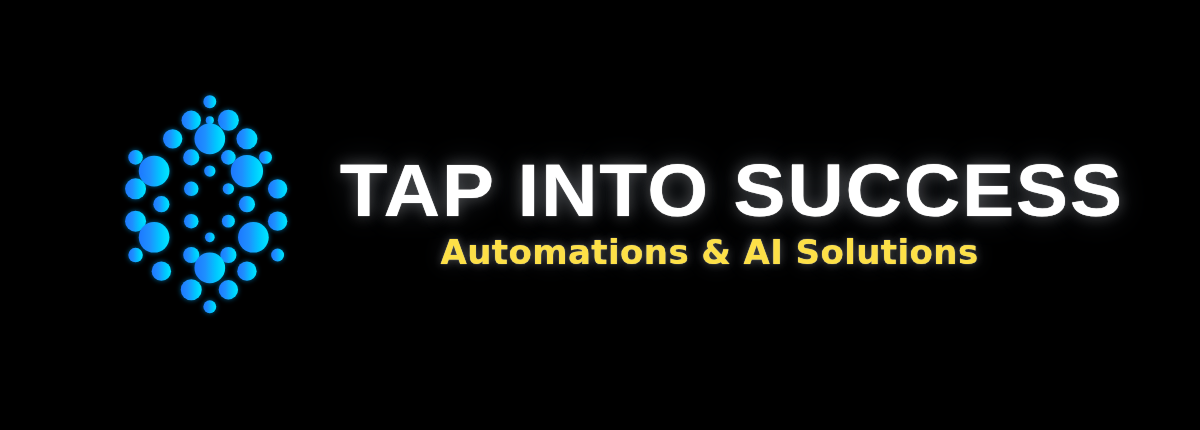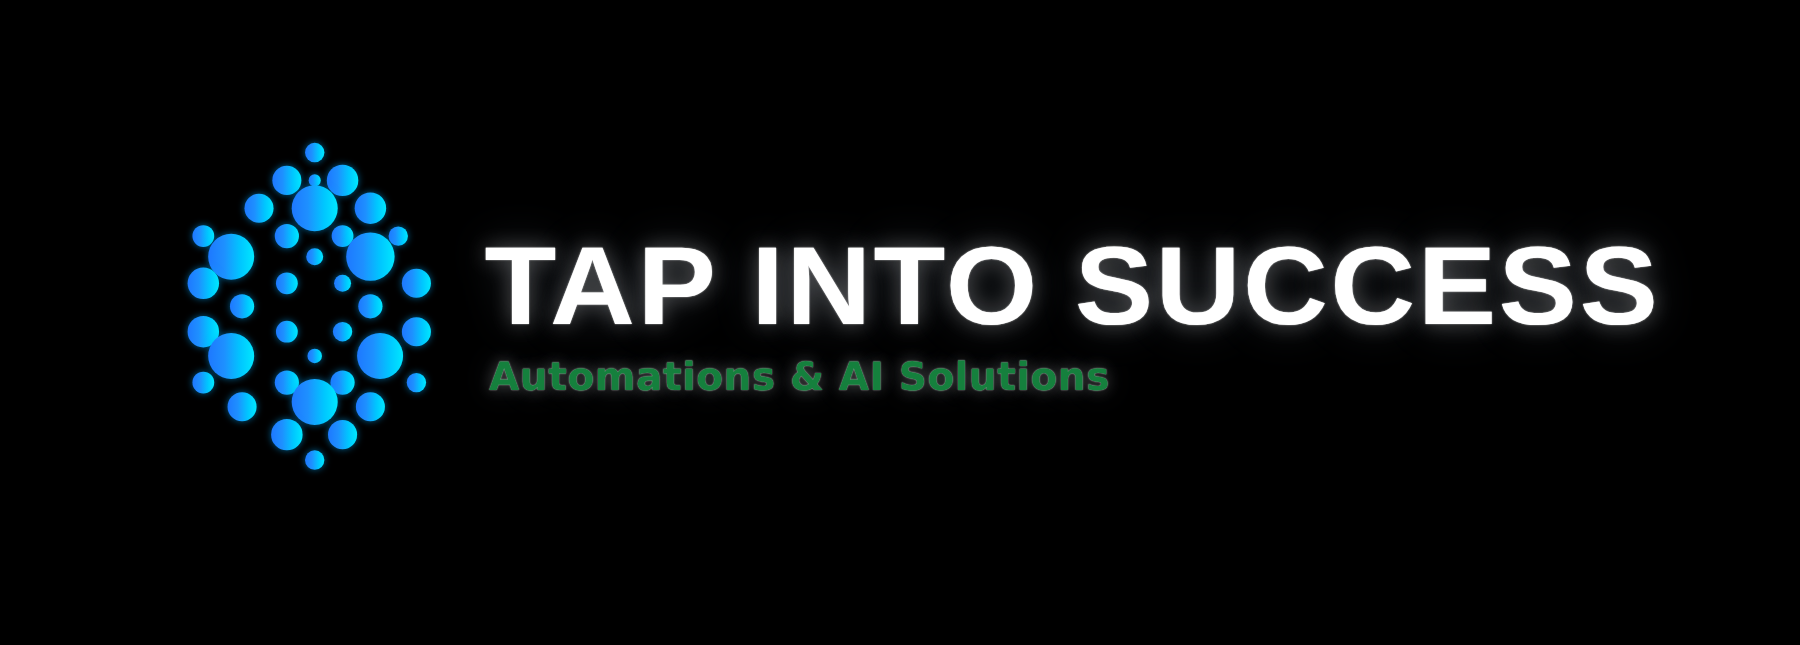--- a/index.html
+++ b/index.html
@@ -31,24 +31,25 @@
     height: 226px;
     overflow: visible;
   }
   .dot {
     filter: drop-shadow(0 0 3px rgba(0,170,255,0.55));
   }
 
   
   #wordmark-block {
     position: absolute;
-    left: 323px;
+    left: 313px;
     top: 150px;
     width: 790px;
     height: 140px;
+    text-align: center;
   }
   #brand-title {
     margin: 0;
     font-family: "Liberation Sans", sans-serif;
     font-weight: 700;
     font-size: 74px;
     line-height: 82px;
     letter-spacing: 1.5px;
     color: #ffffff;
     white-space: nowrap;
@@ -58,24 +59,24 @@
       0 0 1px rgba(255,255,255,0.9),
       0 0 14px rgba(255,255,255,0.30),
       0 0 30px rgba(190,215,255,0.18),
       0 3px 10px rgba(0,0,0,0.8);
   }
   #brand-tagline {
     margin: 0;
     padding-left: 3px;
     font-family: "DejaVu Sans", sans-serif;
     font-weight: 700;
-    font-size: 26px;
+    font-size: 34px;
     line-height: 40px;
     letter-spacing: 0.4px;
-    color: #15803d;
+    color: #fde047;
     white-space: nowrap;
     text-shadow:
       0 0 1px rgba(255,255,255,0.75),
       0 0 10px rgba(255,255,255,0.28),
       0 0 22px rgba(180,205,240,0.16);
   }
 </style>
 </head>
 <body>
 

